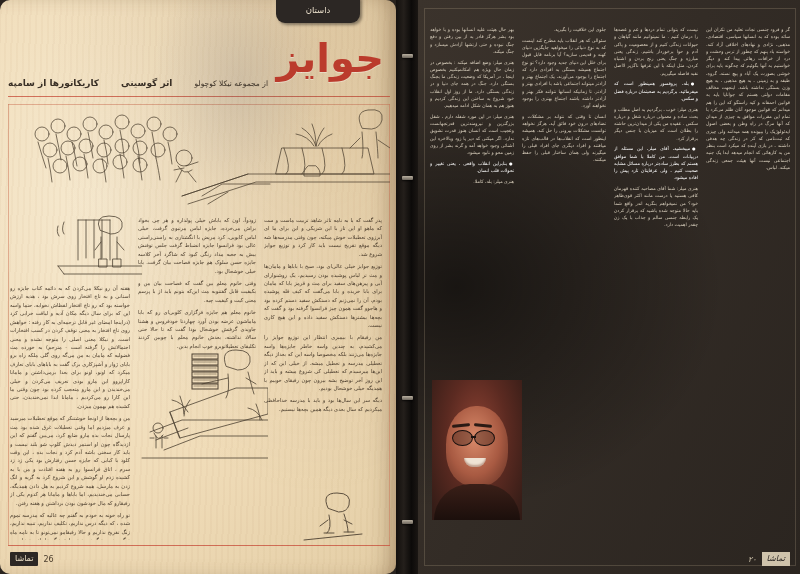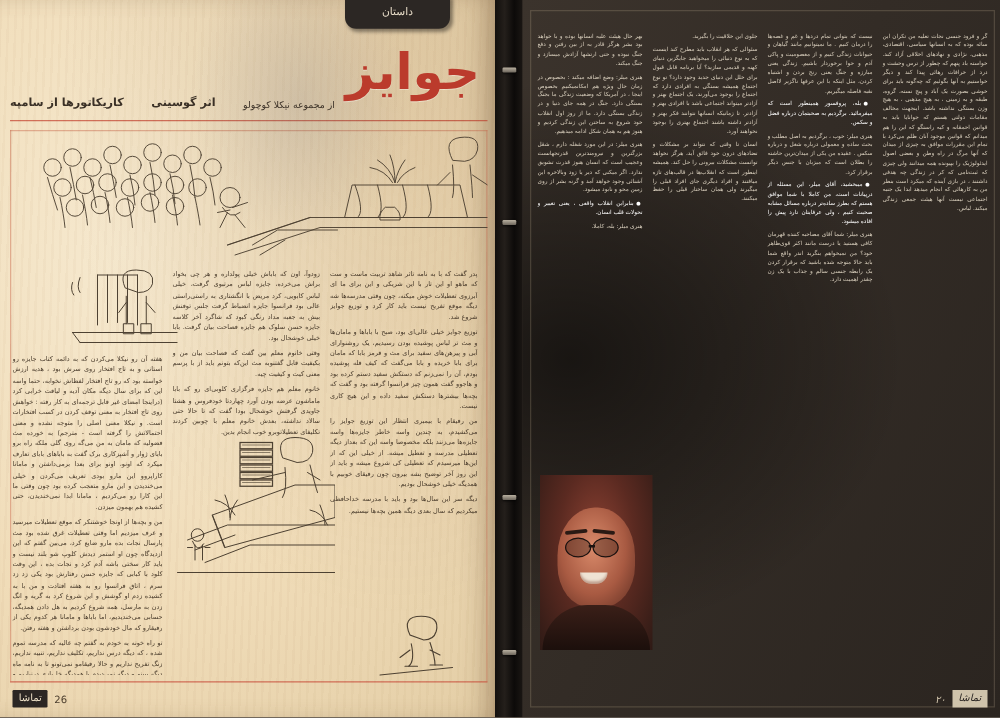--- a/index.html
+++ b/index.html
@@ -4,20 +4,21 @@
 <style>
   html,body{margin:0;padding:0;background:#6b6258;}
   body{font-family:"DejaVu Sans","Liberation Sans",sans-serif;}
   #page{position:relative;width:800px;height:574px;overflow:hidden;background:#2a241f;}
 
   
   #left-page{position:absolute;left:0;top:0;width:396px;height:574px;
     background:
       radial-gradient(ellipse at 25% 35%, #f6e9cf 0%, #f0dcb8 55%, #e3cda5 100%);
     box-shadow:inset -14px 0 22px -10px rgba(90,60,30,.45);
+    border-radius:10px;
   }
   #left-page:after{content:"";position:absolute;inset:0;pointer-events:none;
     background:
       repeating-linear-gradient(92deg, rgba(150,110,60,.035) 0 2px, rgba(255,255,255,0) 2px 6px),
       radial-gradient(ellipse at 80% 10%, rgba(120,85,40,.13), rgba(0,0,0,0) 60%);
     mix-blend-mode:multiply;}
 
   
   #story-tab{position:absolute;right:36px;top:-3px;width:84px;height:26px;
     background:#2c2724;border-radius:0 0 9px 9px;

